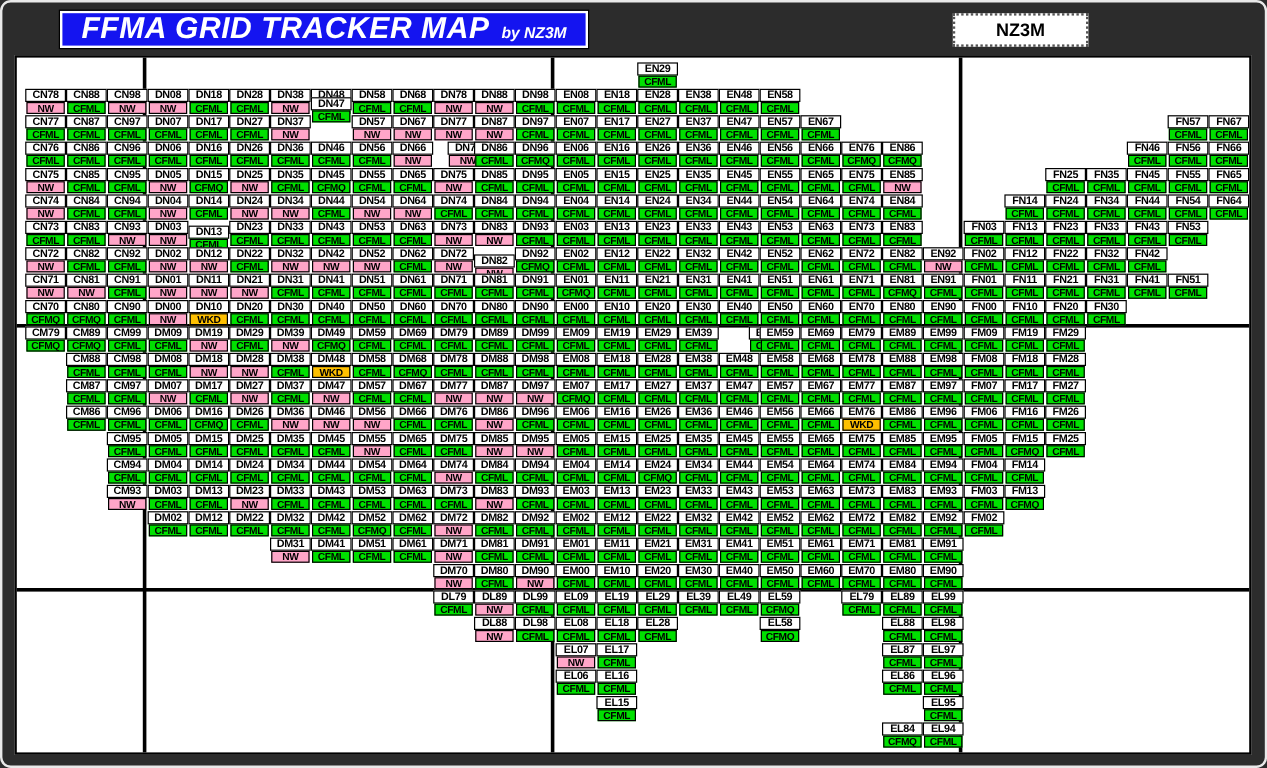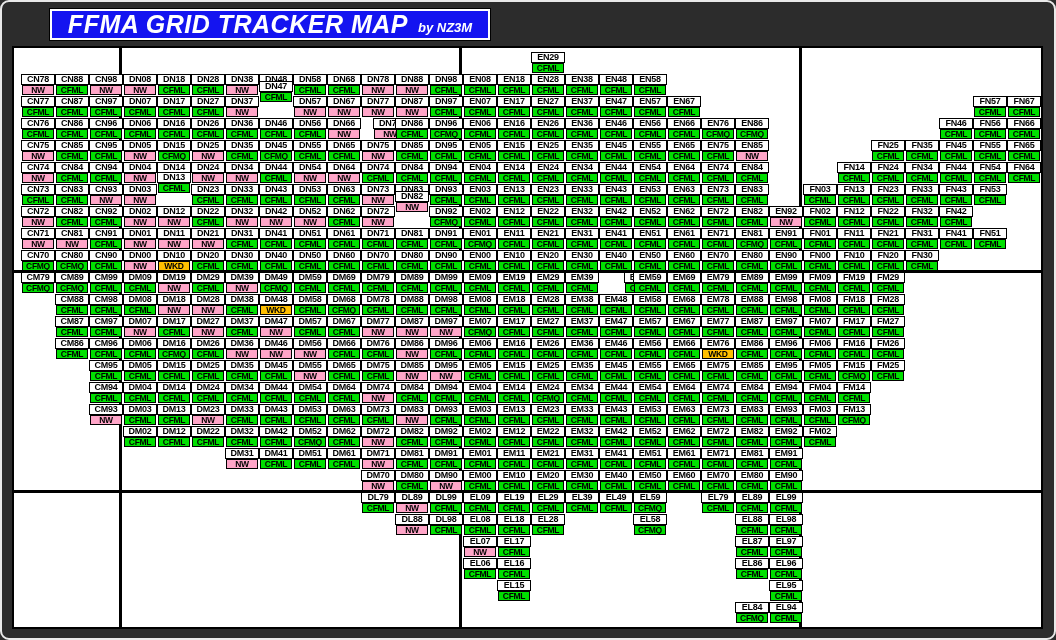--- a/index.html
+++ b/index.html
@@ -35,20 +35,21 @@
 <body>
 
 <div id="screen">
 
   <div id="title-box">
     <span id="title-text">FFMA GRID TRACKER MAP</span>
     <span id="byline-text">by NZ3M</span>
   </div>
 
   <div id="station-group">
+    <div id="station-value-box" class="stbox">NZ3M</div>
   </div>
 
   <div id="map">
     <div class="vline" style="left:105px"></div>
     <div class="vline" style="left:445px"></div>
     <div class="vline" style="left:785px"></div>
     <div class="hline" style="top:222px"></div>
     <div class="hline" style="top:442px"></div>
     <div id="cells">
         <div class="cell" style="left: 517px; top: 4px;">
@@ -548,21 +549,21 @@
           <div class="gstat" style="background: rgb(0, 224, 0);">CFML</div>
         </div>
         <div class="cell" style="left: 75px; top: 136px;">
           <div class="gname">CN93</div>
           <div class="gstat" style="background: rgb(255, 165, 200);">NW</div>
         </div>
         <div class="cell" style="left: 109px; top: 136px;">
           <div class="gname">DN03</div>
           <div class="gstat" style="background: rgb(255, 165, 200);">NW</div>
         </div>
-        <div class="cell" style="left: 143px; top: 124px; text-decoration: underline;">
+        <div class="cell" style="left: 143px; top: 140px; text-decoration: underline;">
           <div class="gname">DN13</div>
           <div class="gstat" style="background: rgb(0, 224, 0);">CFML</div>
         </div>
         <div class="cell" style="left: 177px; top: 136px;">
           <div class="gname">DN23</div>
           <div class="gstat" style="background: rgb(0, 224, 0);">CFML</div>
         </div>
         <div class="cell" style="left: 211px; top: 136px;">
           <div class="gname">DN33</div>
           <div class="gstat" style="background: rgb(0, 224, 0);">CFML</div>
@@ -688,21 +689,21 @@
           <div class="gstat" style="background: rgb(255, 165, 200);">NW</div>
         </div>
         <div class="cell" style="left: 313px; top: 158px;">
           <div class="gname">DN62</div>
           <div class="gstat" style="background: rgb(0, 224, 0);">CFML</div>
         </div>
         <div class="cell" style="left: 347px; top: 158px;">
           <div class="gname">DN72</div>
           <div class="gstat" style="background: rgb(255, 165, 200);">NW</div>
         </div>
-        <div class="cell" style="left: 381px; top: 143px;">
+        <div class="cell" style="left: 381px; top: 164px;">
           <div class="gname">DN82</div>
           <div class="gstat" style="background: rgb(255, 165, 200);">NW</div>
         </div>
         <div class="cell" style="left: 415px; top: 158px;">
           <div class="gname">DN92</div>
           <div class="gstat" style="background: rgb(0, 224, 0);">CFMQ</div>
         </div>
         <div class="cell" style="left: 449px; top: 158px;">
           <div class="gname">EN02</div>
           <div class="gstat" style="background: rgb(0, 224, 0);">CFML</div>

